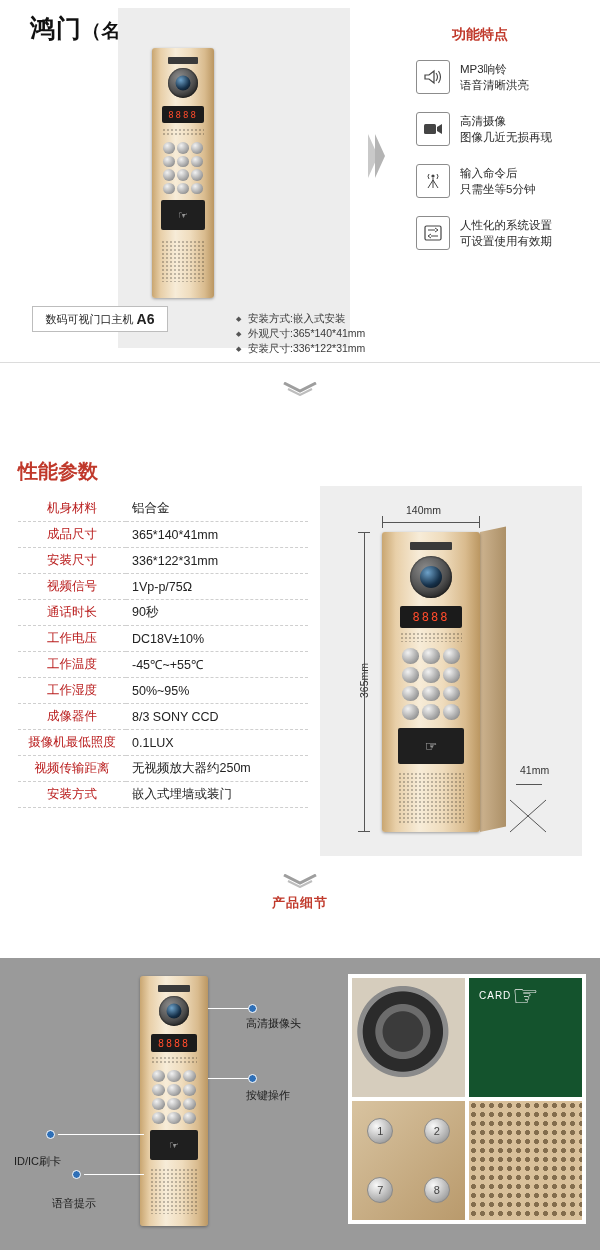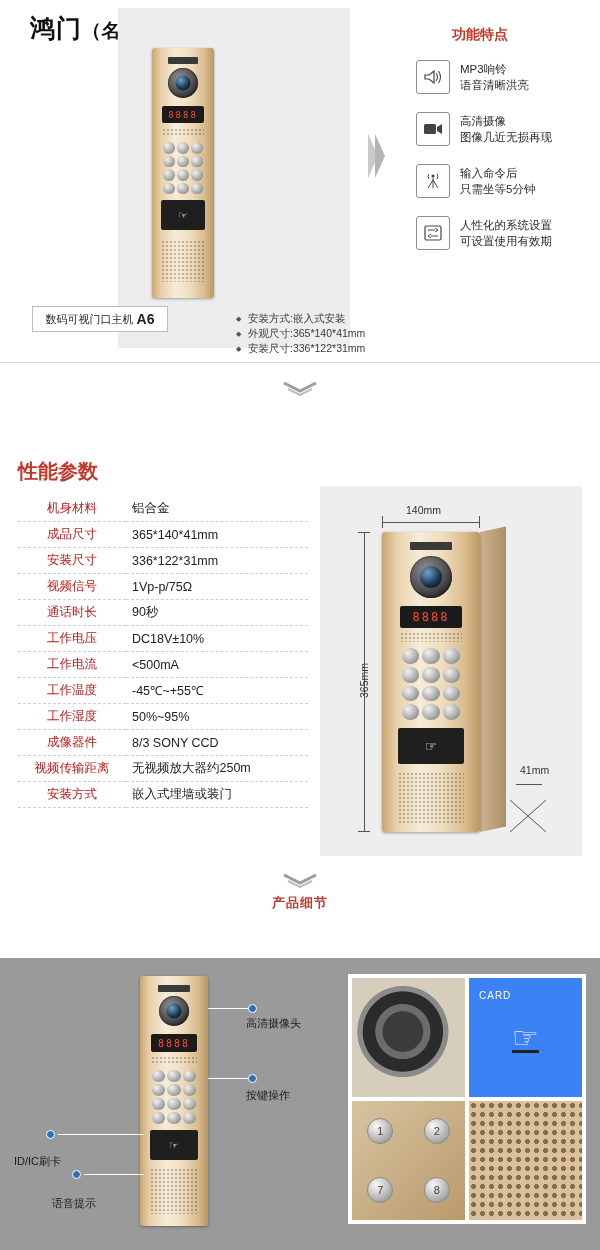--- a/index.html
+++ b/index.html
@@ -205,21 +205,21 @@
   .photo-grid {
     position: absolute; left: 348px; top: 16px;
     width: 238px; height: 250px;
     display: grid; grid-template-columns: 1fr 1fr; grid-template-rows: 1fr 1fr;
     gap: 4px; background: #fff; padding: 4px;
   }
   .ph { position: relative; overflow: hidden; }
   .ph-lens {
     background: radial-gradient(circle at 45% 45%, #3b3b3b 0 22%, #6c6c6c 23% 30%, #2b2b2b 31% 44%, #8a8a8a 45% 50%, #d6cdbd 51% 100%);
   }
-  .ph-card { background: #3b82f6; display:flex; align-items:center; justify-content:center;text-decoration:underline; }
+  .ph-card { background: #14532d; display:flex; justify-content:center; }
   .ph-card .cardtxt { position:absolute; left: 10px; top: 12px; color: #fff; font-size: 10px; letter-spacing:1px;}
   .ph-keys {
     background: linear-gradient(135deg,#d8c3a0,#b99a6c);
     display: grid; grid-template-columns: repeat(2,1fr); grid-template-rows: repeat(2,1fr);
     align-items: center; justify-items: center;
   }
   .ph-key {
     width: 26px; height: 26px; border-radius: 50%;
     background: radial-gradient(circle at 35% 30%, #fafafa, #a6a6a6 72%, #6f6f6f 100%);
     color: #444; font-size: 11px; display:flex; align-items:center; justify-content:center;
@@ -383,34 +383,34 @@
         </tr>
       <tr>
           <td class="k">通话时长</td>
           <td class="v">90秒</td>
         </tr>
       <tr>
           <td class="k">工作电压</td>
           <td class="v">DC18V±10%</td>
         </tr>
       <tr>
-          <td class="k">工作电流</td>
-          <td class="v">&lt;500mA</td>
-        </tr>
-      <tr>
           <td class="k">工作温度</td>
           <td class="v">-45℃~+55℃</td>
         </tr>
       <tr>
           <td class="k">工作湿度</td>
           <td class="v">50%~95%</td>
         </tr>
       <tr>
           <td class="k">成像器件</td>
           <td class="v">8/3 SONY CCD</td>
+        </tr>
+      <tr>
+          <td class="k">摄像机最低照度</td>
+          <td class="v">0.1LUX</td>
         </tr>
       <tr>
           <td class="k">视频传输距离</td>
           <td class="v">无视频放大器约250m</td>
         </tr>
       <tr>
           <td class="k">安装方式</td>
           <td class="v">嵌入式埋墙或装门</td>
         </tr>
     </tbody>

